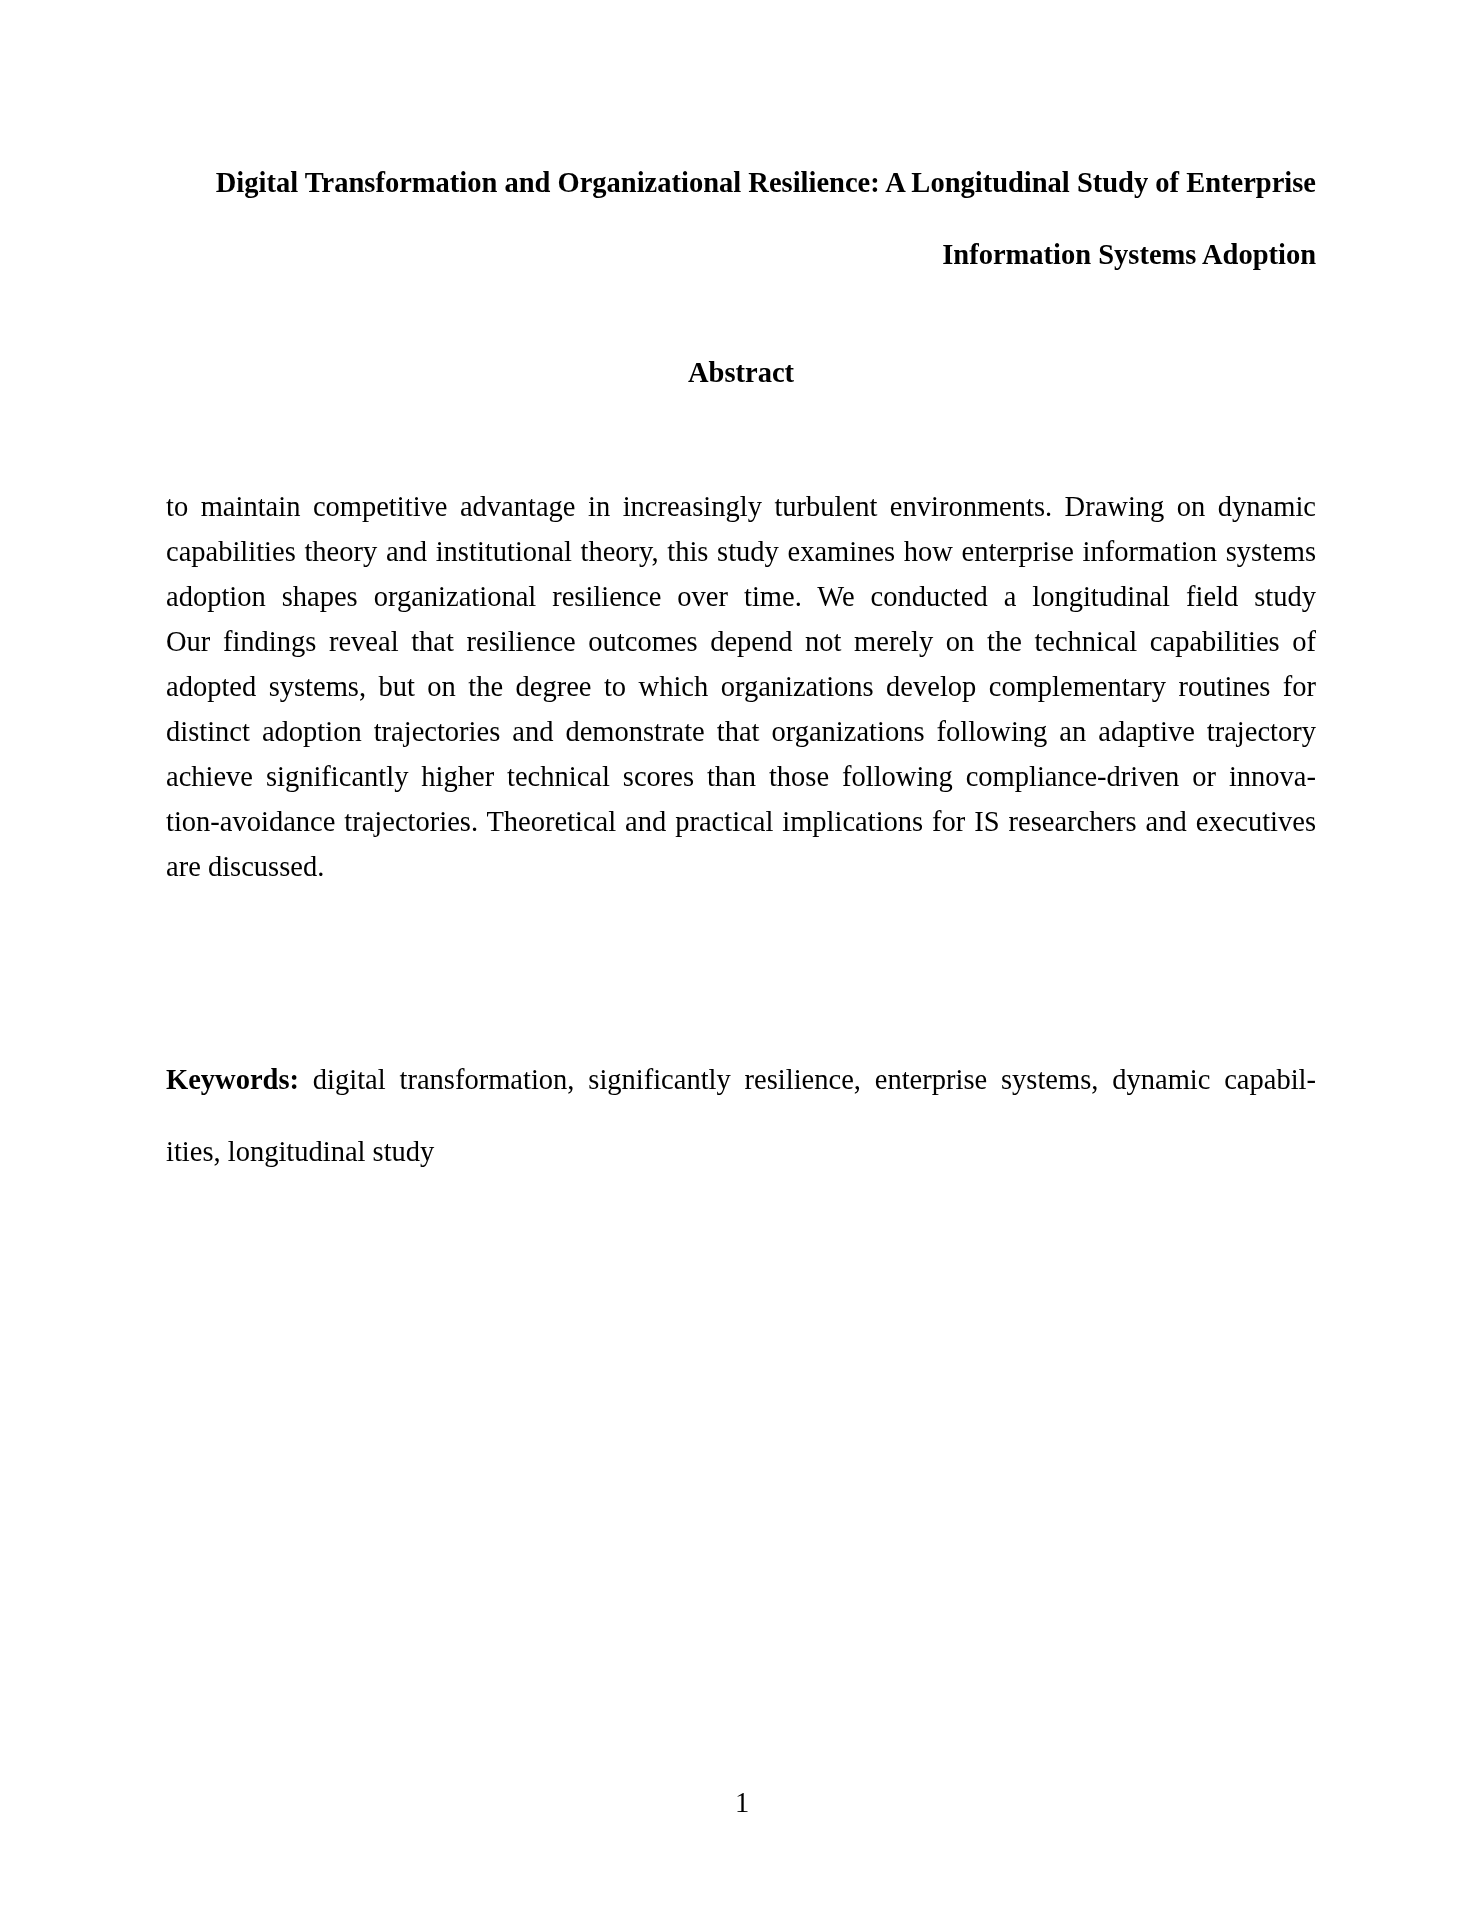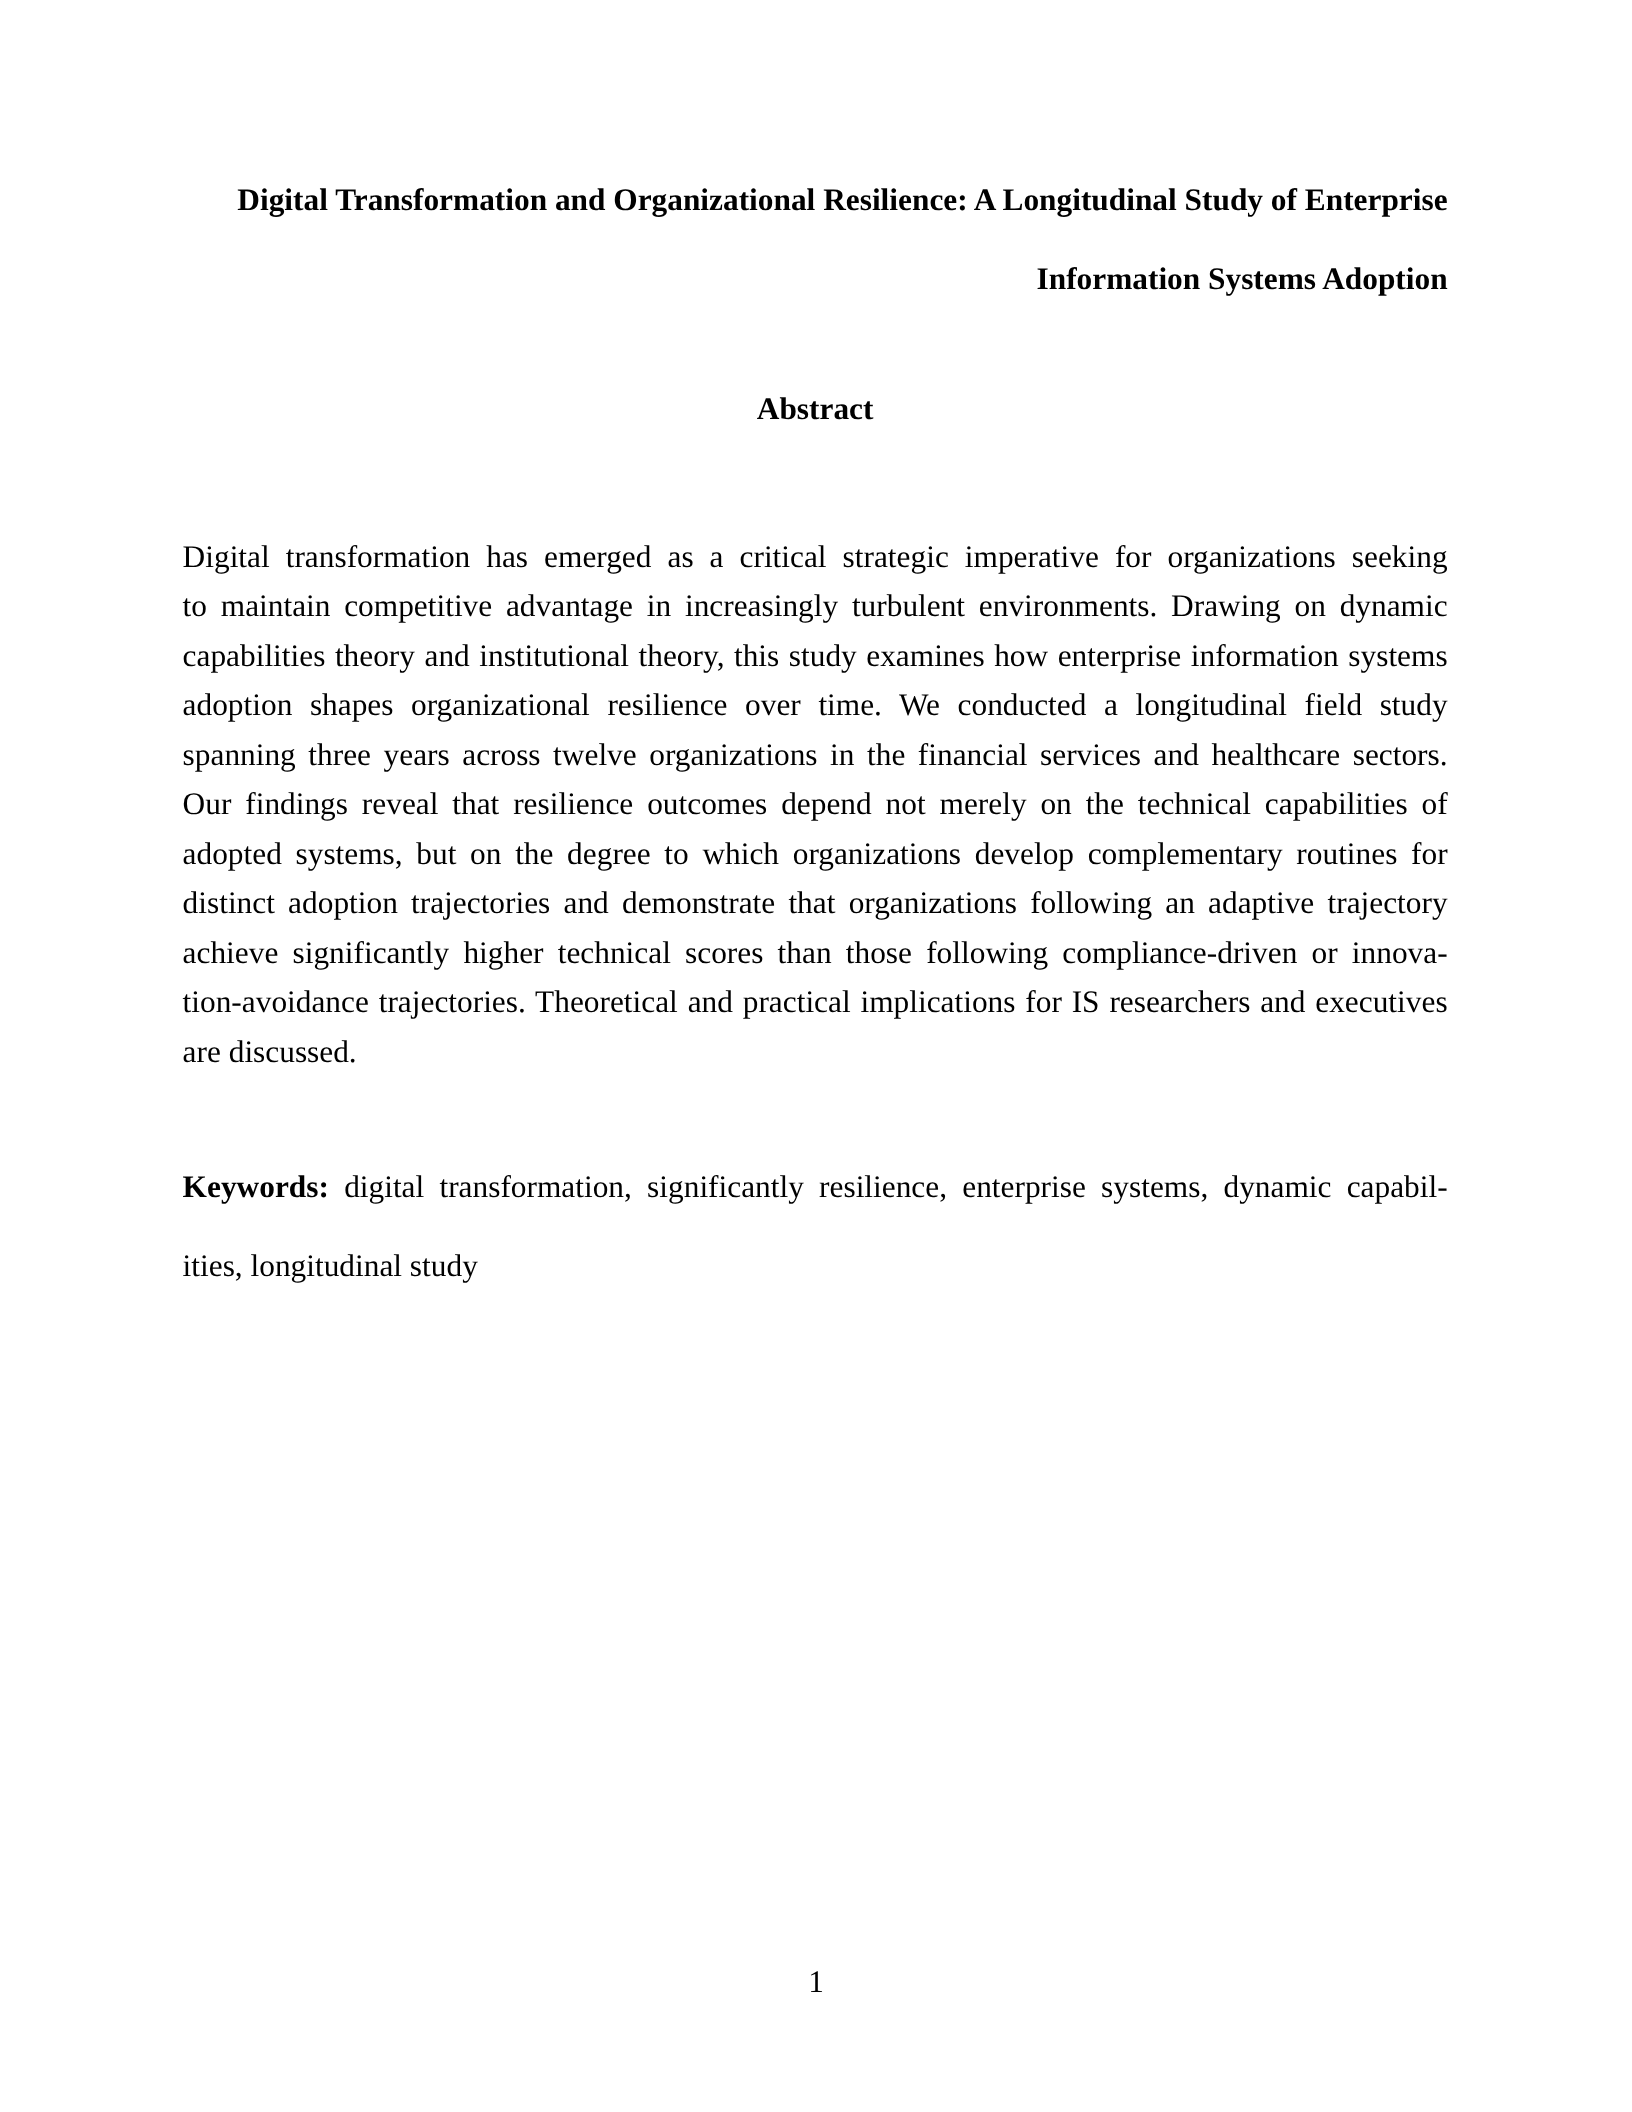--- a/index.html
+++ b/index.html
@@ -73,25 +73,23 @@
 <div class="page">
 
   <div class="col title-block">
     <div>Digital Transformation and Organizational Resilience: A Longitudinal Study of Enterprise</div>
     <div>Information Systems Adoption</div>
   </div>
 
   <div class="col abstract-heading">Abstract</div>
 
   <div class="col abstract-body">
-    <div class="jline">Digital transformation has emerged as a critical strategic imperative for organizations seeking</div>
     <div class="jline">to maintain competitive advantage in increasingly turbulent environments. Drawing on dynamic</div>
     <div class="jline">capabilities theory and institutional theory, this study examines how enterprise information systems</div>
     <div class="jline">adoption shapes organizational resilience over time. We conducted a longitudinal field study</div>
-    <div class="jline">spanning three years across twelve organizations in the financial services and healthcare sectors.</div>
     <div class="jline">Our findings reveal that resilience outcomes depend not merely on the technical capabilities of</div>
     <div class="jline">adopted systems, but on the degree to which organizations develop complementary routines for</div>
     <div class="jline">distinct adoption trajectories and demonstrate that organizations following an adaptive trajectory</div>
     <div class="jline">achieve significantly higher technical scores than those following compliance-driven or innova-</div>
     <div class="jline">tion-avoidance trajectories. Theoretical and practical implications for IS researchers and executives</div>
     <div class="jline last">are discussed.</div>
   </div>
 
   <div class="col keywords-block">
     <div class="jline"><span class="kw-label">Keywords:</span> <span>digital transformation, significantly resilience, enterprise systems, dynamic capabil-</span></div>

